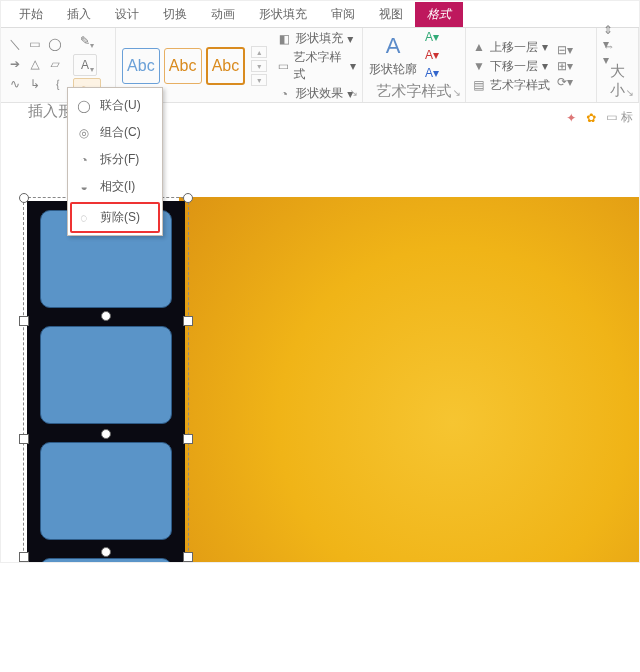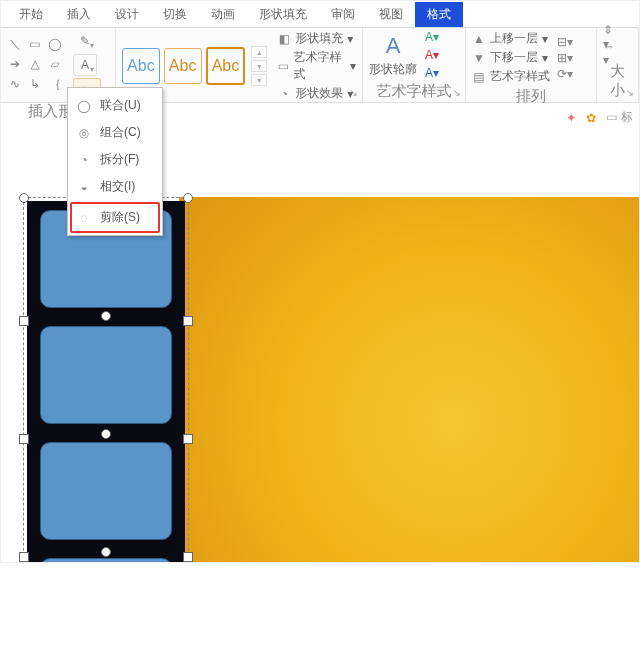--- a/index.html
+++ b/index.html
@@ -1,20 +1,20 @@
 <!DOCTYPE html>
 <html><head>
 <meta charset="utf-8">
 <style>
   html,body{margin:0;padding:0;font-family:"Microsoft YaHei","SimSun",sans-serif;font-size:12px;background:#fff;color:#555;}
   .app{width:640px;height:563px;position:relative;overflow:hidden;border:1px solid #eee;box-sizing:border-box;}
   
   .tabs{display:flex;align-items:center;height:26px;padding-left:6px;gap:0;}
   .tab{padding:4px 12px;color:#666;cursor:default;}
-  .tab.active{background:#1d4ed8;color:#fff;}
+  .tab.active{background:#be185d;color:#fff;font-style:italic;}
   
   .ribbon{display:flex;border-top:1px solid #ddd;border-bottom:1px solid #e3e3e3;height:74px;background:#fbfbfb;}
   .grp{border-right:1px solid #e6e6e6;padding:2px 6px 0 6px;display:flex;flex-direction:column;position:relative;}
   .grp-body{flex:1;display:flex;align-items:center;gap:4px;}
   .grp-title{text-align:center;color:#888;font-size:15px;padding:2px 0;}
   .launcher{position:absolute;right:4px;bottom:4px;color:#aaa;font-size:10px;}
   
   .shape-grid{display:grid;grid-template-columns:repeat(3,18px);grid-auto-rows:18px;gap:2px;}
   .sicon{width:16px;height:16px;display:flex;align-items:center;justify-content:center;color:#888;}
   .mini-col{display:flex;flex-direction:column;gap:2px;margin-left:4px;}
@@ -144,21 +144,20 @@
               <span class="ico">▤</span>
               <span>艺术字样式</span>
             </div>
         </div>
         <div class="arr-col" style="margin-left:4px">
           <span class="ico">⊟▾</span>
           <span class="ico">⊞▾</span>
           <span class="ico">⟳▾</span>
         </div>
       </div>
-      <div class="grp-title">排列</div>
     </div>
 
     <div class="grp" style="flex:1">
       <div class="grp-body">
         <div class="arr-col">
           <span class="ico">⇕ ▾</span>
           <span class="ico">⇔ ▾</span>
         </div>
       </div>
       <div class="grp-title">大小</div>

